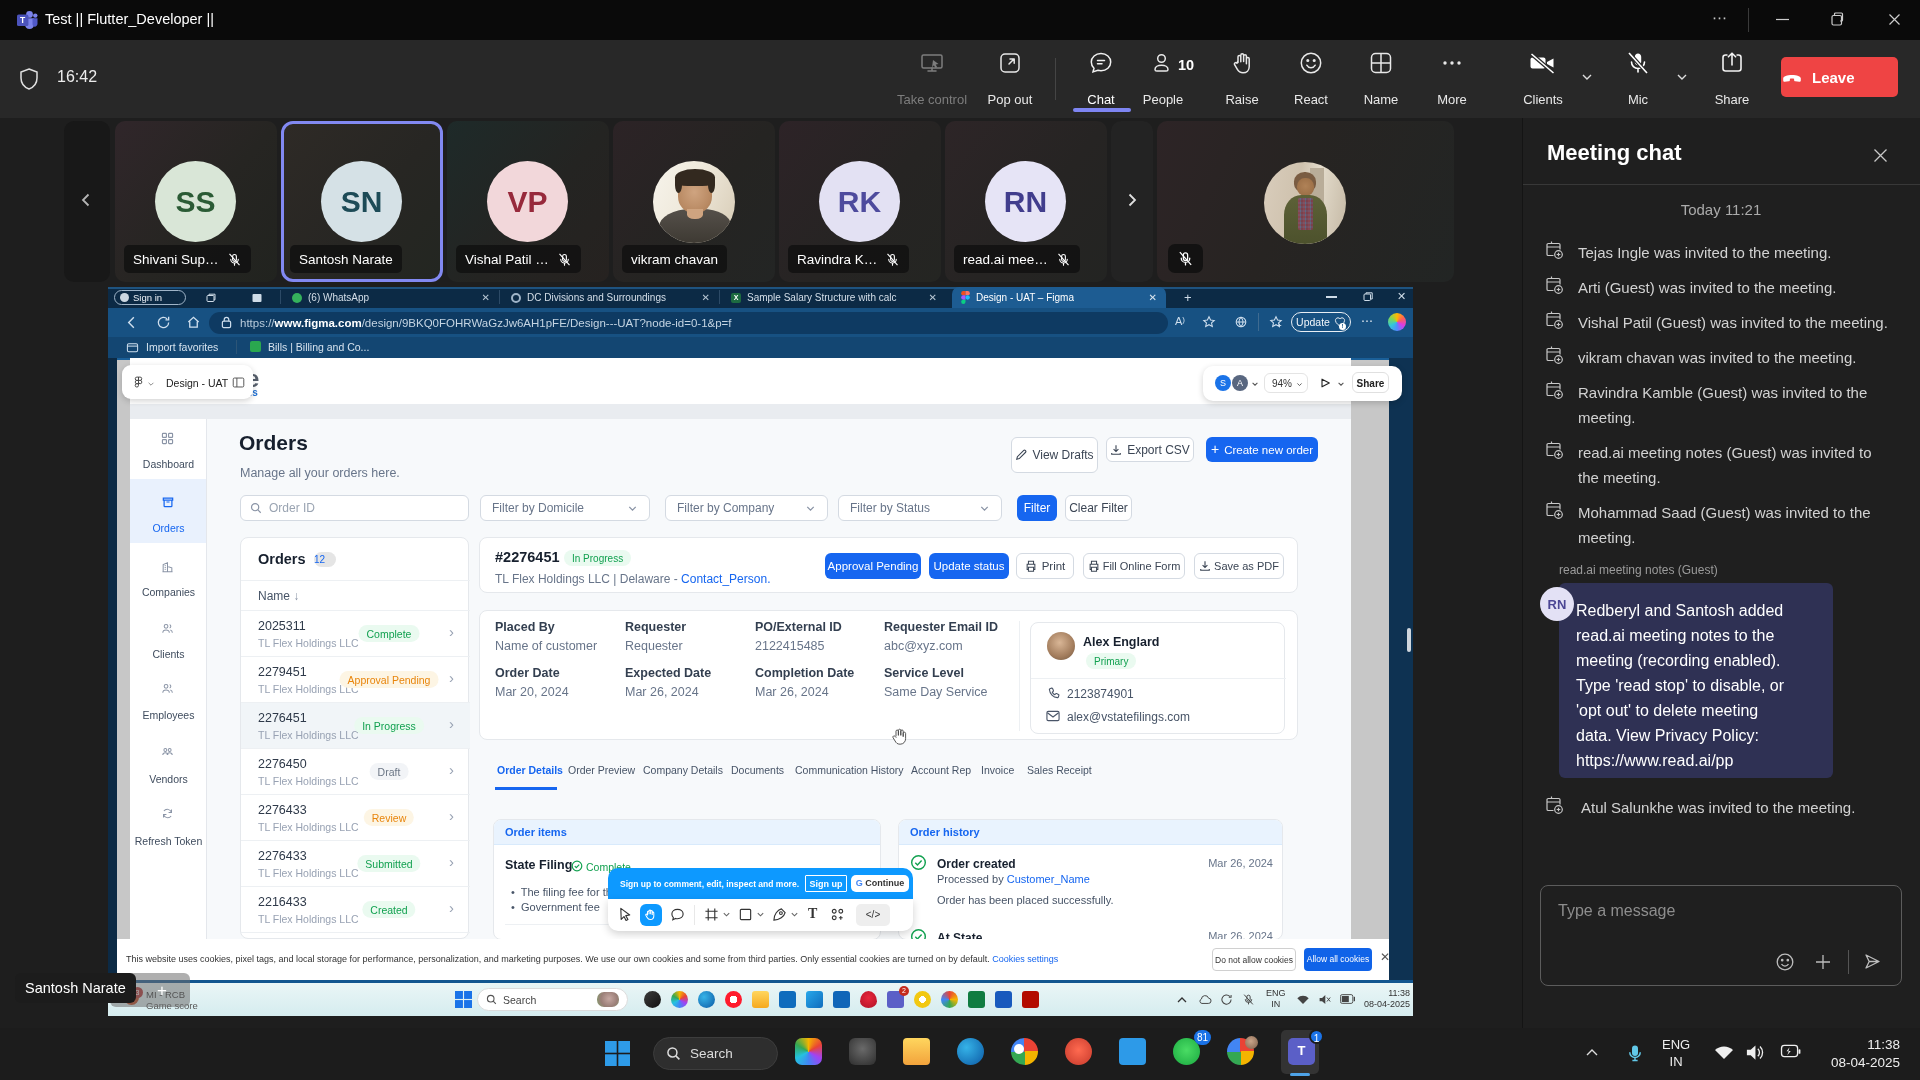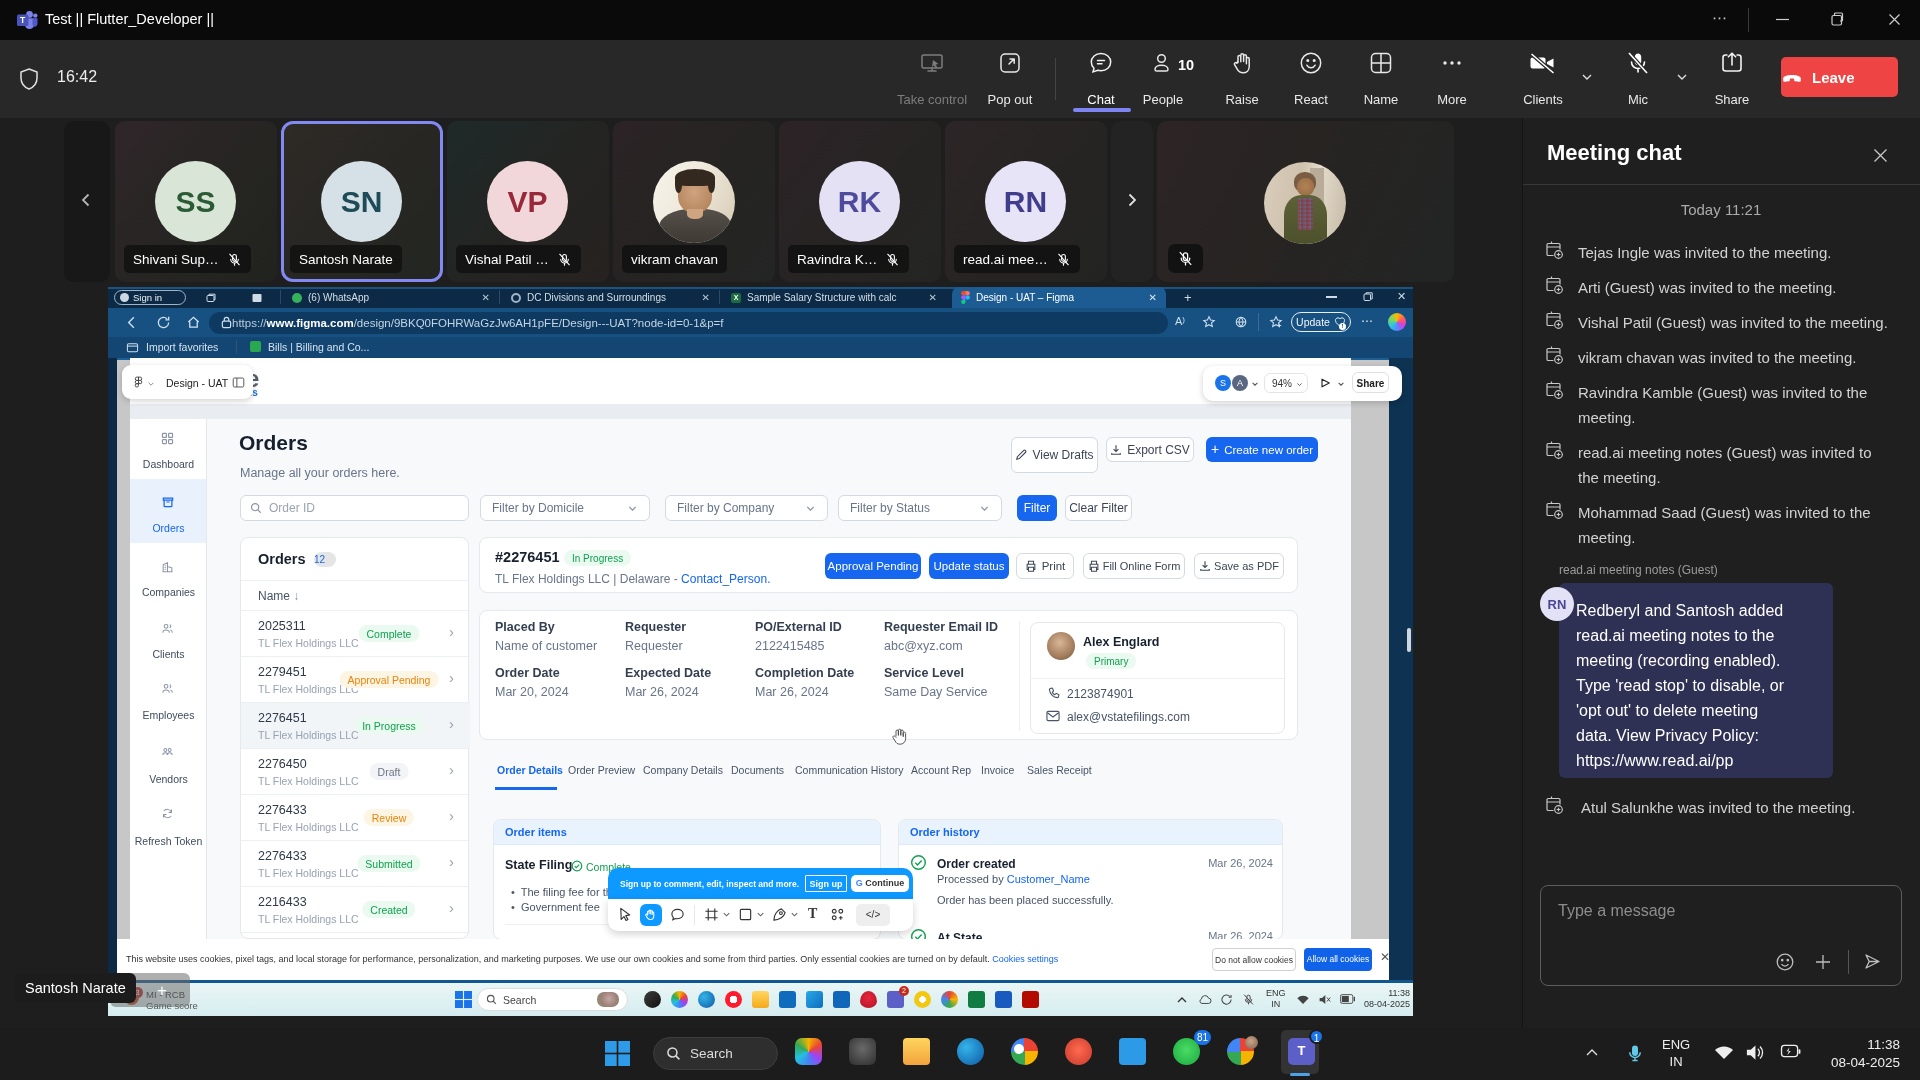--- a/index.html
+++ b/index.html
@@ -313,21 +313,21 @@
 <div class="a" style="left:108px;top:308px;width:1305px;height:29px;background:#175182">
   <svg class="a" style="left:16px;top:7px" width="15" height="15" viewBox="0 0 16 16" fill="none" stroke="#cfdfee" stroke-width="1.5">
       <path d="M10.5 2.5L5 8l5.5 5.5"></path>
     </svg>
   <svg class="a" style="left:48px;top:7px" width="15" height="15" viewBox="0 0 16 16" fill="none" stroke="#cfdfee" stroke-width="1.4">
       <path d="M13.5 8a5.5 5.5 0 1 1-1.6-3.9M13.5 1.8v3.4h-3.4"></path>
     </svg>
   <svg class="a" style="left:78px;top:7px" width="15" height="15" viewBox="0 0 16 16" fill="none" stroke="#cfdfee" stroke-width="1.4">
       <path d="M2.5 7.5L8 2.5l5.5 5M4 6.8V13h8V6.8"></path>
     </svg>
-  <div class="a" style="left:101px;top:3.5px;width:959px;height:22px;background:#0e3a62;border-radius:11px;display:flex;align-items:center;padding:0 12px;gap:0">
+  <div class="a" style="left:101px;top:3.5px;width:959px;height:22px;background:#0e3a62;border-radius:11px;display:flex;align-items:center;padding:0 12px;gap:8px">
     <svg width="11" height="13" viewBox="0 0 12 14" fill="none" stroke="#cfdfee" stroke-width="1.3">
         <rect x="1.5" y="5.5" width="9" height="7" rx="1.5"></rect>
         <path d="M3.5 5.5V4a2.5 2.5 0 0 1 5 0v1.5"></path>
       </svg>
     <span style="font-size:11.5px;color:#b9cbdb">https://<b style="color:#fff">www.figma.com</b><span style="color:#c4d4e2">/design/9BKQ0FOHRWaGzJw6AH1pFE/Design---UAT?node-id=0-1&amp;p=f</span></span>
   </div>
   <div class="a" style="left:1067px;top:7px;color:#cfdfee;font-size:11px">A<span style="font-size:8px;vertical-align:3px">)</span></div>
   <svg class="a" style="left:1094px;top:7px" width="14" height="14" viewBox="0 0 16 16" fill="none" stroke="#cfdfee" stroke-width="1.2">
       <path d="M8 2l1.8 3.8 4.2.5-3.1 2.8.9 4.1L8 11.1l-3.8 2.1.9-4.1L2 6.3l4.2-.5z"></path>
     </svg>

